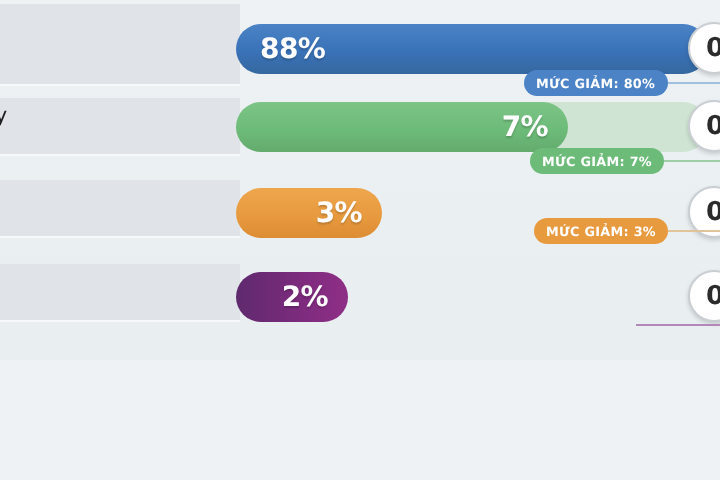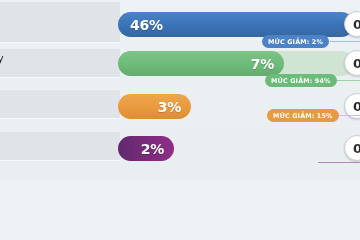--- a/index.html
+++ b/index.html
@@ -134,31 +134,31 @@
   <div class="row" style="top:0px;height:45px;">
 
     <div class="caption" style="top:2px;height:40px;">ăng động cơ không
 chì và nguyên liệu
 g để pha chế xăng</div>
 
     <div class="sep" style="top:42px;width:120px;"></div>
 
     <div class="track" style="left:118px;top:12px;width:236px;background:#dfe6ec;">
       <div class="fill" style="width:236px;background:linear-gradient(180deg,#4b83c6 0%,#3a72b8 55%,#35689f 100%);justify-content:flex-start;padding-left:12px;">
-        <span class="pct">46%</span>
+        <span class="pct">88%</span>
       </div>
     </div>
 
     <div class="endcap" style="left:344px;top:11px;">
       <span class="zero">0</span>
     </div>
 
     <div class="leader" style="left:330px;top:41px;width:30px;background:#9fc0df;"></div>
 
-    <div class="badge" style="left:262px;top:35px;background:#4b83c6;">MỨC GIẢM: 2%</div>
+    <div class="badge" style="left:262px;top:35px;background:#4b83c6;">MỨC GIẢM: 80%</div>
   </div>
 
   <div class="row" style="top:45px;height:45px;">
 
     <div class="caption" style="top:4px;height:28px;">diesel, nhiên liệu bay
 ác loại kerosine</div>
 
     <div class="sep" style="top:32px;width:120px;"></div>
 
     <div class="track" style="left:118px;top:6px;width:236px;background:#cfe4d2;">
@@ -166,21 +166,21 @@
         <span class="pct">7%</span>
       </div>
     </div>
 
     <div class="endcap" style="left:344px;top:5px;">
       <span class="zero">0</span>
     </div>
 
     <div class="leader" style="left:330px;top:35px;width:30px;background:#9fcfa7;"></div>
 
-    <div class="badge" style="left:265px;top:29px;background:#6dbb79;">MỨC GIẢM: 94%</div>
+    <div class="badge" style="left:265px;top:29px;background:#6dbb79;">MỨC GIẢM: 7%</div>
   </div>
 
   <div class="row" style="top:90px;height:40px;">
 
     <div class="caption" style="top:0px;height:28px;">xylen, condensate,
 -xylen</div>
 
     <div class="sep" style="top:28px;width:120px;"></div>
 
     <div class="track" style="left:118px;top:4px;width:236px;background:transparent;">
@@ -188,21 +188,21 @@
         <span class="pct">3%</span>
       </div>
     </div>
 
     <div class="endcap" style="left:344px;top:3px;">
       <span class="zero">0</span>
     </div>
 
     <div class="leader" style="left:320px;top:25px;width:40px;background:#e2c49a;"></div>
 
-    <div class="badge" style="left:267px;top:19px;background:#e89a3f;">MỨC GIẢM: 15%</div>
+    <div class="badge" style="left:267px;top:19px;background:#e89a3f;">MỨC GIẢM: 3%</div>
   </div>
 
   <div class="row" style="top:130px;height:50px;">
 
     <div class="caption" style="top:2px;height:28px;">hydrocarbon mạch
 g loại khác</div>
 
     <div class="sep" style="top:30px;width:120px;"></div>
 
     <div class="track" style="left:118px;top:6px;width:236px;background:transparent;">

